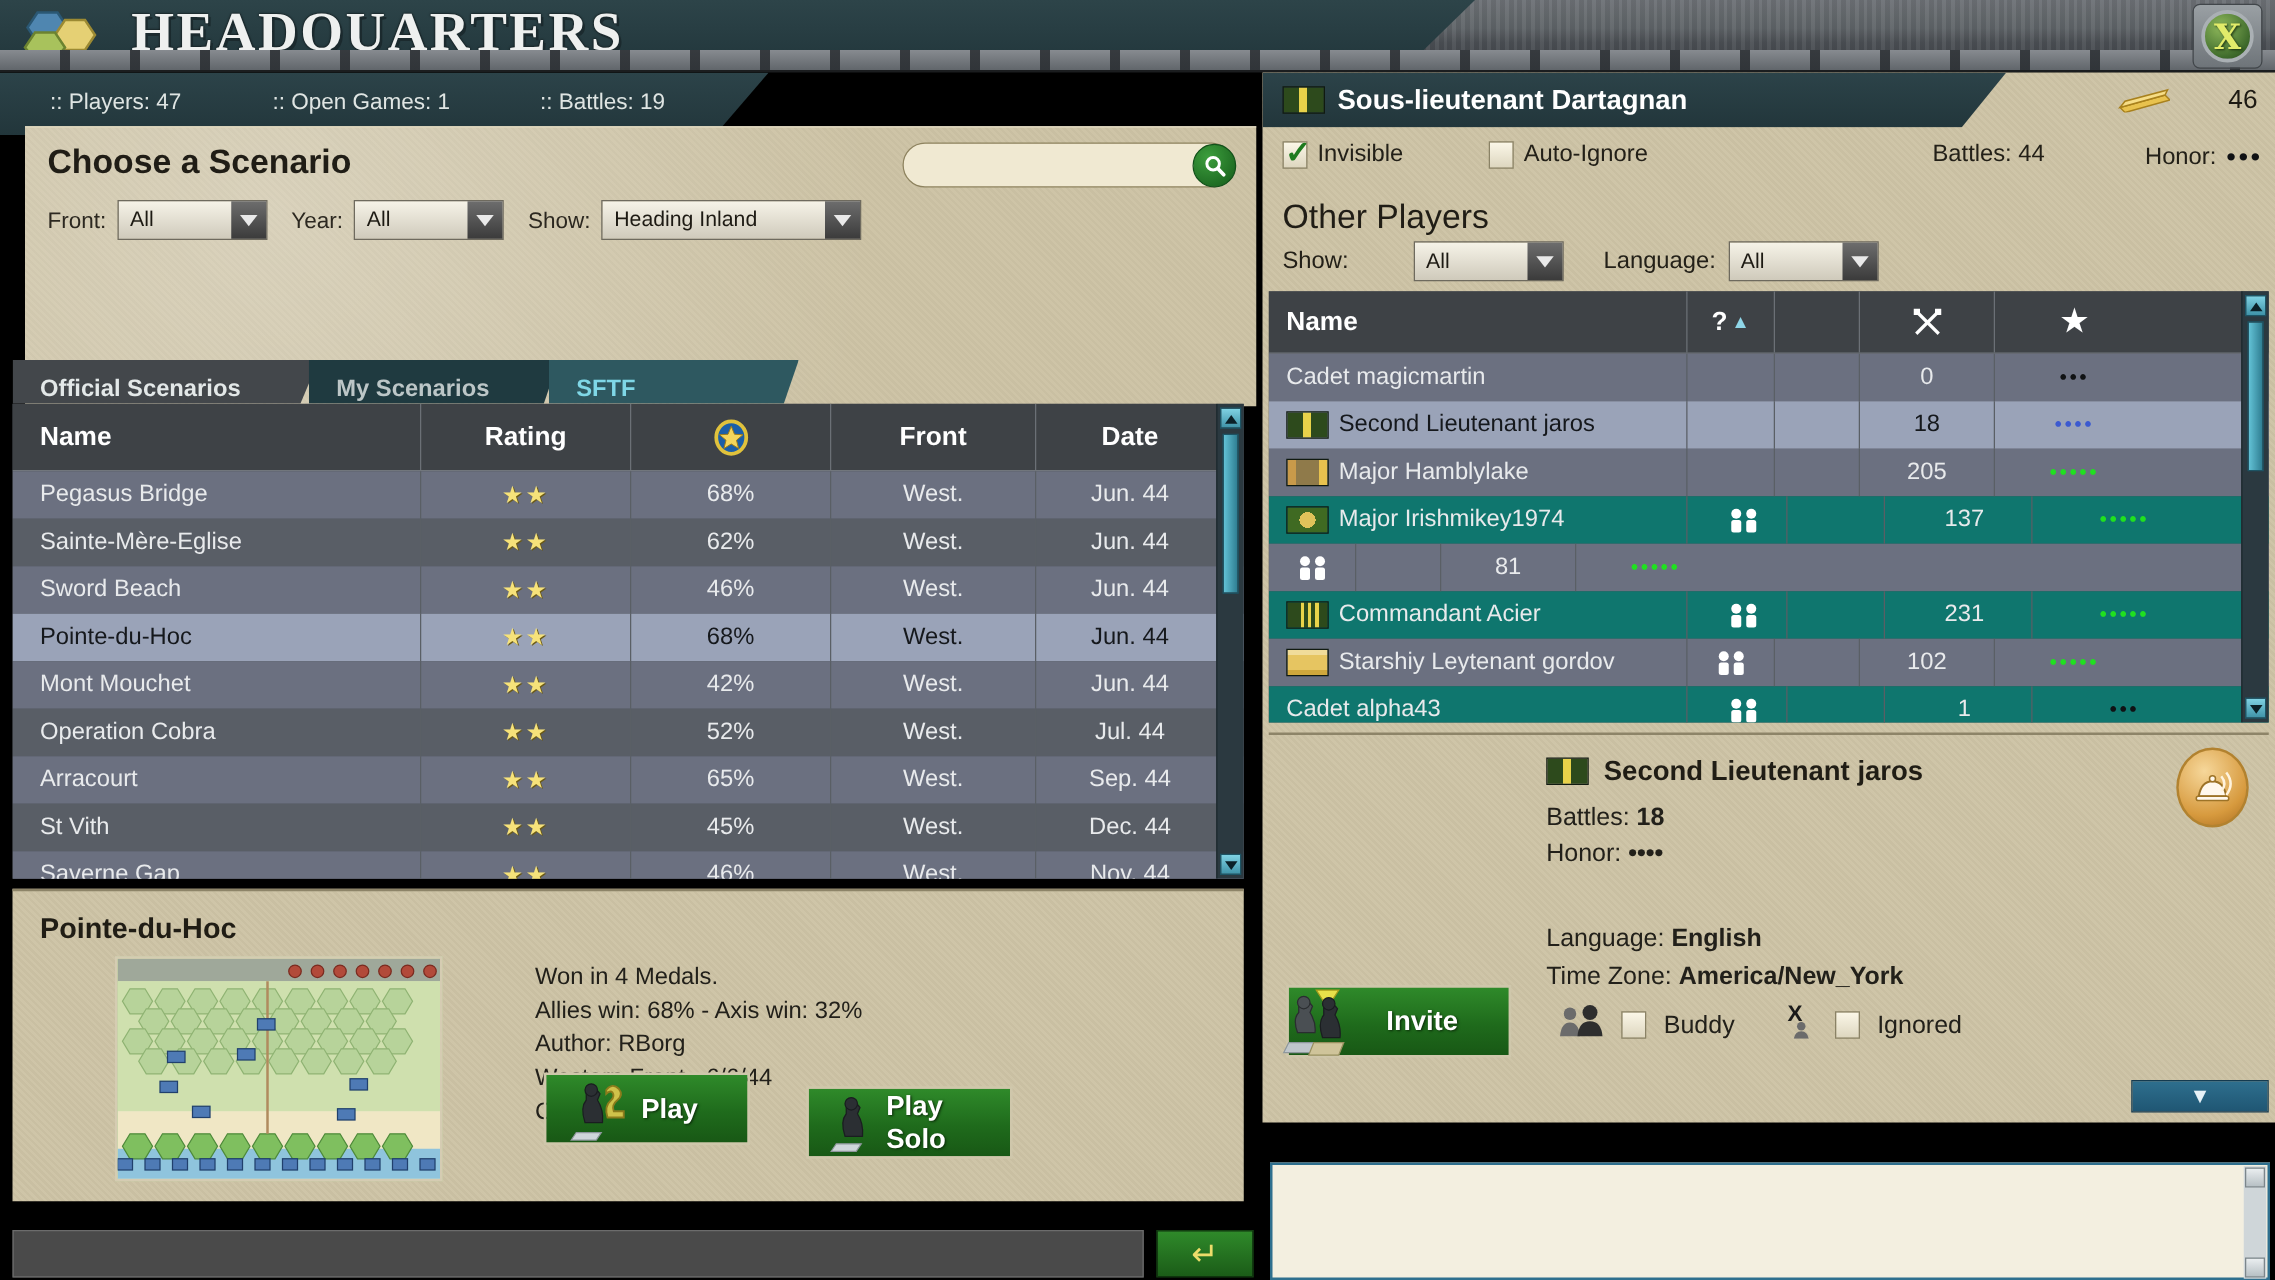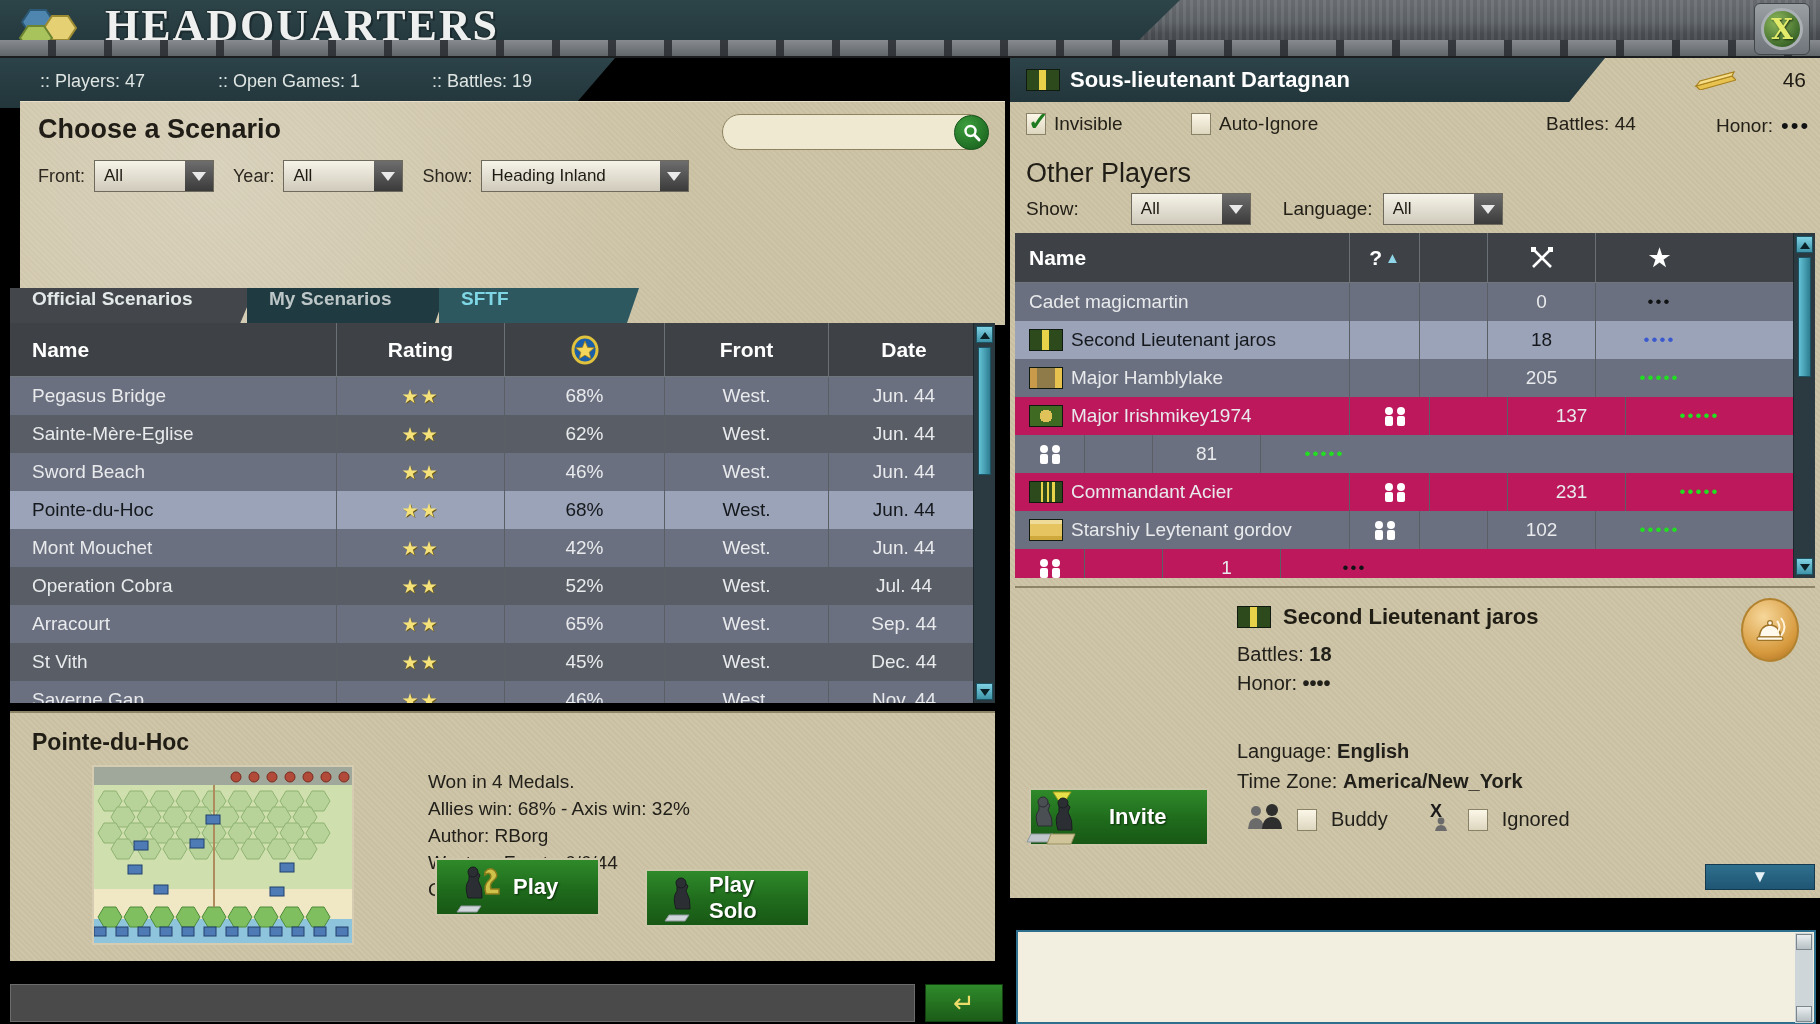--- a/index.html
+++ b/index.html
@@ -92,21 +92,21 @@
   .sel .val{ padding:0 34px 0 9px; font-size:17px; color:#1d1a13; white-space:nowrap; }
   .sel .arrow{
     position:absolute; right:0; top:0; width:28px; height:30px;
     background:linear-gradient(180deg,#6d6d6d,#3b3b3b);
     display:flex;align-items:center;justify-content:center;
   }
   .sel .arrow:after{ content:""; border-left:7px solid transparent;border-right:7px solid transparent;border-top:9px solid #e9e9e9; }
 
   .tabs{ position:absolute; left:10px; top:230px; width:985px; height:35px; display:flex; }
   .tab{
-    height:35px; display:flex;align-items:flex-start; padding:0 22px; cursor:pointer;
+    height:35px; display:flex;align-items:flex-end; padding:0 22px; cursor:pointer;
     font-size:19px; font-weight:bold; color:#b9c2c2;
     background:#43474b; clip-path:polygon(0 0,100% 0,94% 100%,0 100%);
     margin-right:-8px;
   }
   .tab.t2{ background:#1f3a40; color:#bcc6c7; }
   .tab.t3{ background:#2e5860; color:#7fd7e6; }
   .tab.active{ background:#43474b; color:#e3e8e8; }
 
   #scen-table{
     position:absolute; left:10px; top:265px; width:985px; height:380px;
@@ -196,21 +196,21 @@
   .p-name{ width:335px; justify-content:flex-start !important; padding-left:14px; }
   .p-q{ width:70px; }
   .p-blank{ width:68px; }
   .p-battles{ width:108px; }
   .p-honor{ width:127px; border-right:none !important; }
 
   .prow{ display:flex; height:38px; font-size:19px; color:#e8eaec; cursor:pointer; }
   .prow .td{ display:flex;align-items:center;justify-content:center;border-right:1px solid #5a5f65; }
   .prow .td.p-name{ justify-content:flex-start; padding-left:14px; gap:8px;text-align:right; }
   .prow.odd{ background:#6b7080; }
-  .prow.even{ background:#be185d;gap:10px; }
+  .prow.even{ background:#0f766e;gap:10px; }
   .prow.sel-row{ background:#9aa3b8; color:#15181c; }
   .dots{ letter-spacing:2px; font-size:17px; }
   .dots.black{ color:#101214; } .dots.blue{ color:#3c5ad0; } .dots.green{ color:#20e020; }
 
   #pl-detail{
     position:absolute; left:5px; top:528px; width:800px; height:310px; background:#cdc3a5;
     background-image:repeating-linear-gradient(45deg, rgba(0,0,0,.02) 0 2px, rgba(255,255,255,.03) 2px 4px);
     border-top:2px solid #8d8468;
   }
   #pd-name{ position:absolute; left:222px; top:16px; font-size:22px;font-weight:bold;color:#201d15;
@@ -722,20 +722,23 @@
               <rect x="15" y="11" width="8" height="10" rx="2" fill="#fff"></rect>
             </svg>
           </div>
           <div class="td p-blank"></div>
           <div class="td p-battles">102</div>
           <div class="td p-honor">
             <span class="dots green">•••••</span>
           </div>
         </div>
         <div class="prow even">
+          <div class="td p-name">
+            <span>Cadet alpha43</span>
+          </div>
           <div class="td p-q">
             <svg width="26" height="22" viewBox="0 0 26 22">
               <circle cx="7" cy="6" r="4" fill="#fff"></circle>
               <rect x="3" y="11" width="8" height="10" rx="2" fill="#fff"></rect>
               <circle cx="19" cy="6" r="4" fill="#fff"></circle>
               <rect x="15" y="11" width="8" height="10" rx="2" fill="#fff"></rect>
             </svg>
           </div>
           <div class="td p-blank"></div>
           <div class="td p-battles">1</div>

